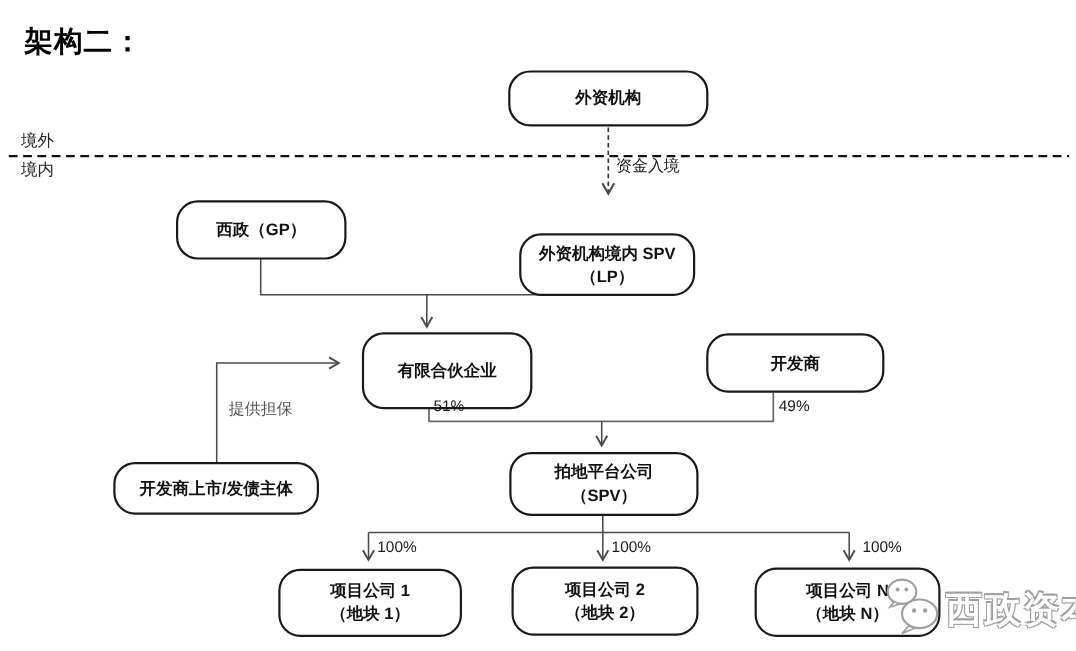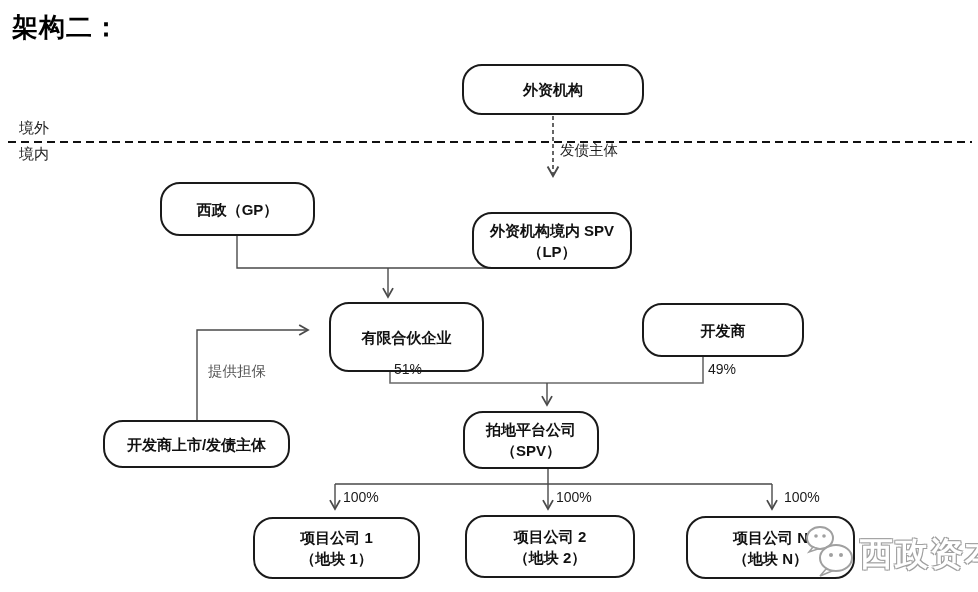--- a/index.html
+++ b/index.html
@@ -1,21 +1,21 @@
 <!DOCTYPE html>
 <html><head>
 <meta charset="utf-8">
 <style>
   html,body{margin:0;padding:0;background:#fff;}
   .canvas{
     position:relative;width:978px;height:592px;background:#fff;overflow:hidden;
     font-family:"Liberation Sans","DejaVu Sans",sans-serif;color:#1a1a1a;
   }
   .page-title{
-    position:absolute;left:8px;top:6px;margin:4px;
+    position:absolute;left:8px;top:6px;margin:14px;
     font-family:"DejaVu Serif","Liberation Serif",serif;
     font-size:26px;font-weight:bold;color:#000;letter-spacing:1px;
   }
   .wires{position:absolute;left:0;top:0;z-index:1;}
   .node{
     position:absolute;z-index:2;box-sizing:border-box;
     background:#fff;border:2px solid #1a1a1a;border-radius:20px;
     display:flex;flex-direction:column;align-items:center;justify-content:center;
     font-weight:bold;font-size:15px;line-height:1.4;text-align:center;color:#111;
   }
@@ -86,21 +86,21 @@
   </div>
 
   <div class="node" style="left:329px;top:302px;width:155px;height:70px;">
     <span>有限合伙企业</span>
   </div>
 
   <div class="node" style="left:623px;top:303px;width:162px;height:54px;margin-left:19px;">
     <span>开发商</span>
   </div>
 
-  <div class="node" style="left:463px;top:411px;width:136px;height:58px;">
+  <div class="node" style="left:463px;top:411px;width:172px;height:58px;">
     <span>拍地平台公司</span>
     <span>（SPV）</span>
   </div>
 
   <div class="node" style="left:103px;top:420px;width:187px;height:48px;">
     <span>开发商上市/发债主体</span>
   </div>
 
   <div class="node" style="left:253px;top:517px;width:167px;height:62px;">
     <span>项目公司 1</span>
@@ -110,21 +110,21 @@
   <div class="node" style="left:465px;top:515px;width:170px;height:63px;">
     <span>项目公司 2</span>
     <span>（地块 2）</span>
   </div>
 
   <div class="node" style="left:686px;top:516px;width:169px;height:63px;">
     <span>项目公司 N</span>
     <span>（地块 N）</span>
   </div>
 
-  <div class="edge-label cjk" style="left:560px;top:141px;">发债主体</div>
+  <div class="edge-label cjk" style="left:560px;top:141px;">资金入境</div>
   <div class="edge-label cjk gray" style="left:208px;top:362px;">提供担保</div>
   <div class="edge-label" style="left:394px;top:361px;">51%</div>
   <div class="edge-label" style="left:708px;top:361px;">49%</div>
   <div class="edge-label" style="left:343px;top:489px;">100%</div>
   <div class="edge-label" style="left:556px;top:489px;">100%</div>
   <div class="edge-label" style="left:784px;top:489px;">100%</div>
 
   <div class="watermark">
     <span>
       <svg width="58" height="56" viewBox="0 0 58 56">

